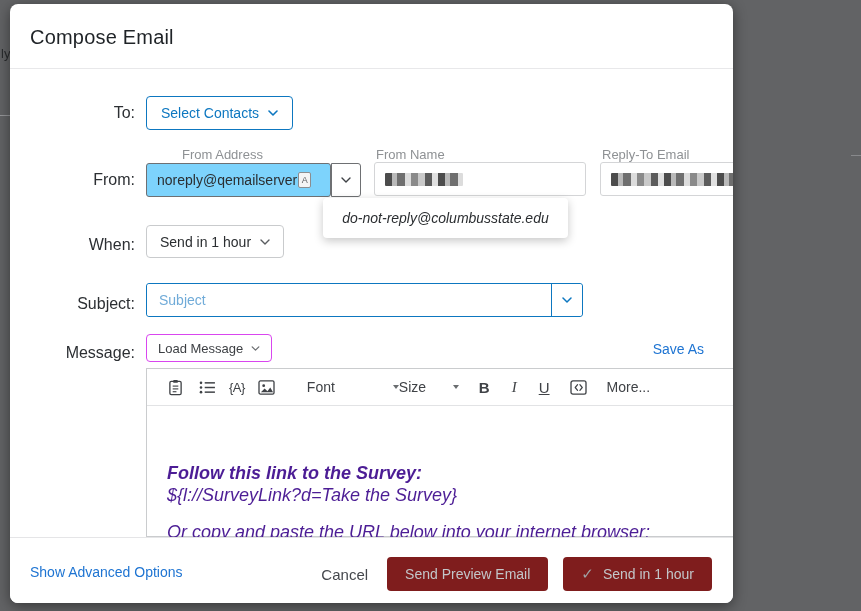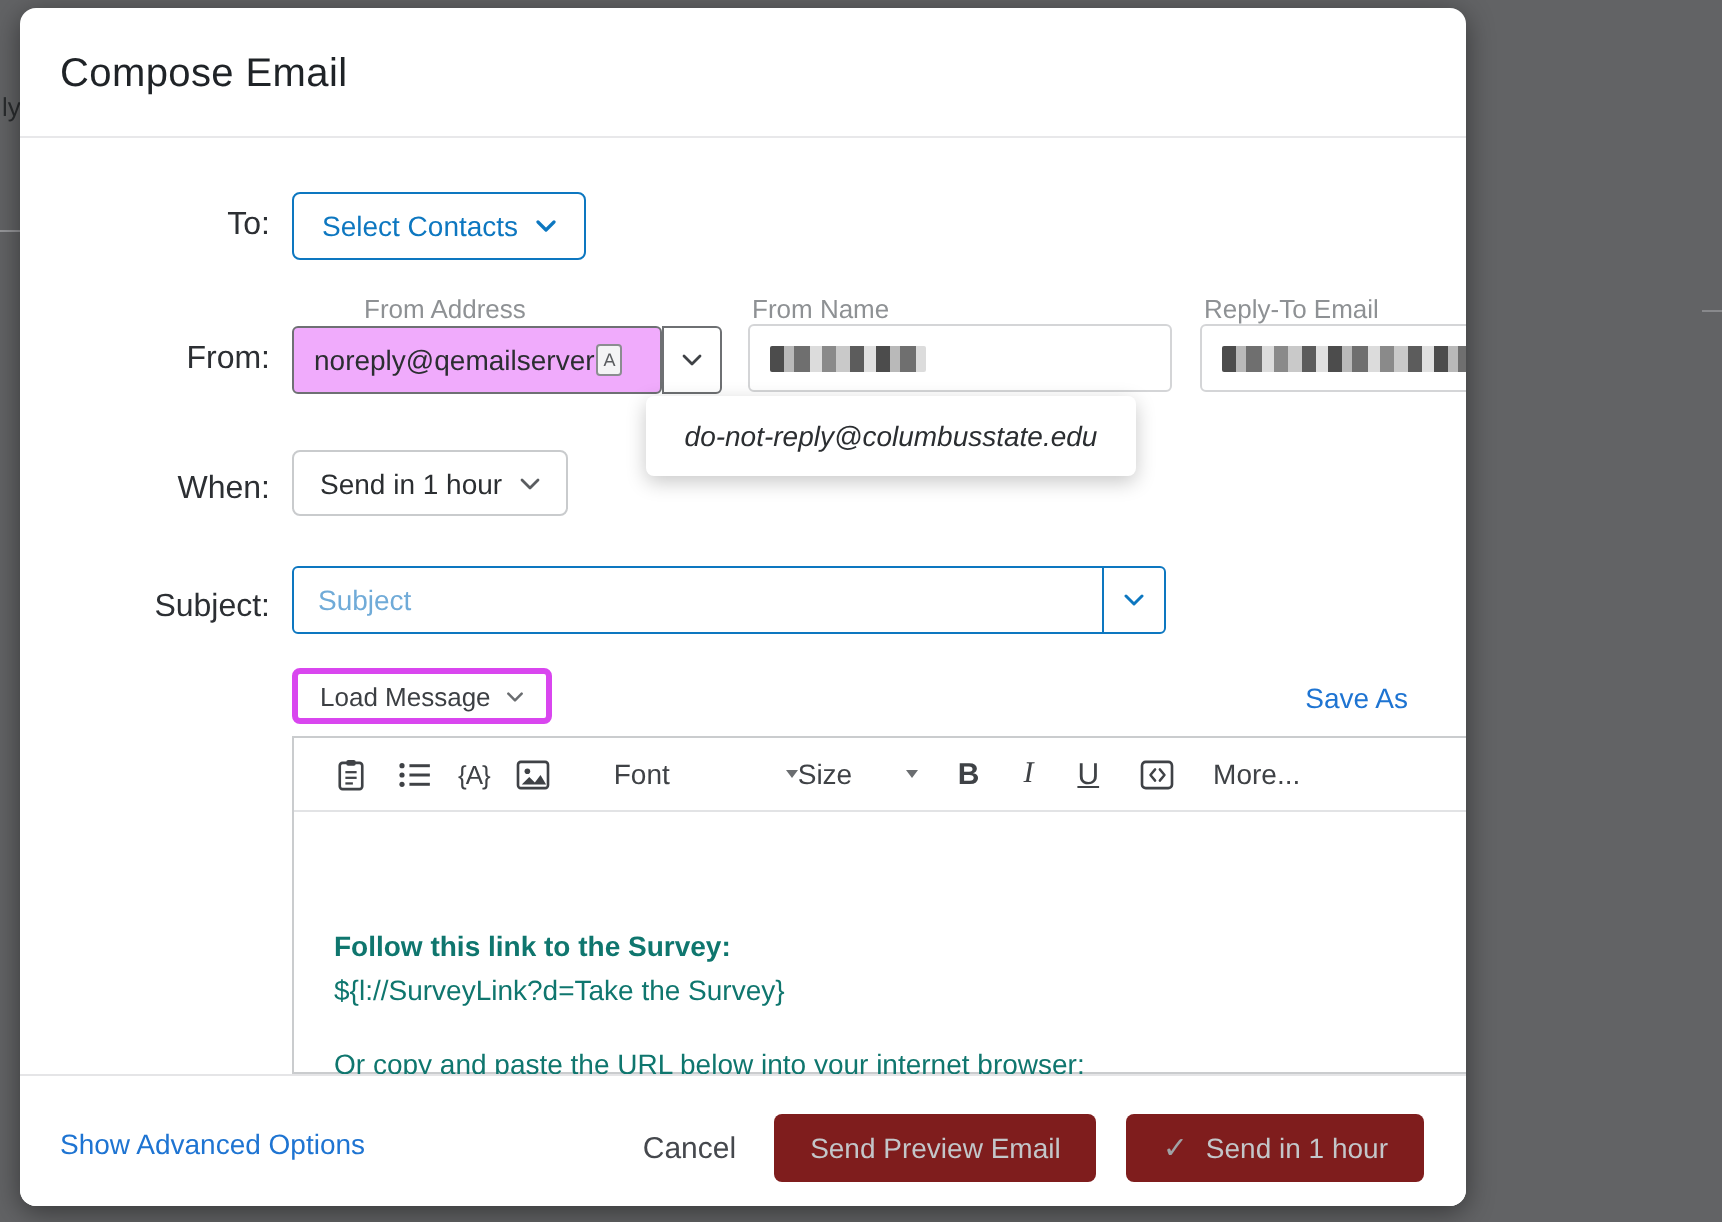--- a/index.html
+++ b/index.html
@@ -24,21 +24,21 @@
       font-size:14px; font-weight:500; display:flex; align-items:center; gap:9px; cursor:pointer;
       font-family:"Liberation Sans", sans-serif; }
 
   
   .field-label { position:absolute; font-size:13px; color:#8e9194; }
   .lbl-from-address { left:142px; top:143px;margin-left:30px; }
   .lbl-from-name    { left:366px; top:143px; }
   .lbl-reply-to     { left:592px; top:143px; }
   .from-label { top:167px; }
   .from-address-box { position:absolute; left:136px; top:159px; width:185px; height:34px;
-      border:1px solid #6e7073; border-radius:3px; background:#f0abfc; display:flex; align-items:center;
+      border:1px solid #6e7073; border-radius:3px; background:#7dd3fc; display:flex; align-items:center;
       padding:0 6px 0 10px; font-size:14px; color:#2b2e31; white-space:nowrap; overflow:hidden; }
   .piped-ico { display:inline-flex; align-items:center; justify-content:center; flex:0 0 auto;
       width:13px; height:16px; margin-left:1px; border:1px solid #8b8d90; border-radius:2px;
       font-size:9px; color:#5b5d60; background:#f4f4f5; }
   .from-addr-chev-btn { position:absolute; left:321px; top:159px; width:30px; height:34px;
       border:1px solid #6e7073; border-radius:0 3px 3px 0; background:#fff; color:#3f4246;
       display:flex; align-items:center; justify-content:center; cursor:pointer; }
   .input-plain { position:absolute; top:158px; width:212px; height:34px; border:1px solid #d4d5d7;
       border-radius:3px; background:#fff; display:flex; align-items:center; padding:0 10px; }
   .from-name-box { left:364px; }
@@ -65,21 +65,21 @@
   .subject-input { flex:1; border:none; outline:none; padding:0 12px; font-size:14px; color:#2b2e31;
       font-family:"Liberation Sans", sans-serif; border-radius:3px 0 0 3px; }
   .subject-input::placeholder { color:#70abd8; opacity:1; }
   .subject-divider { width:1px; background:#0d77c0; }
   .subject-chev { width:30px; display:flex; align-items:center; justify-content:center; color:#0d77c0;
       background:#fff; border:none; cursor:pointer; border-radius:0 3px 3px 0; }
 
   
   .message-label { top:340px; }
   .btn-load-message { position:absolute; left:136px; top:330px; height:28px; padding:0 11px; background:#fff;
-      border:3px solid #d946ef; border-radius:4px; font-size:13px; color:#3c3f43; display:flex;
+      border:1px solid #d946ef; border-radius:4px; font-size:13px; color:#3c3f43; display:flex;
       align-items:center; gap:8px; cursor:pointer; font-family:"Liberation Sans", sans-serif; }
   .save-as-link { position:absolute; right:29px; top:337px; font-size:14px; color:#1e74d2;
       text-decoration:none; cursor:pointer; }
 
   
   .editor { position:absolute; left:136px; top:364px; width:667px; height:169px;
       border:1px solid #caccce; background:#fff; }
   .toolbar { height:37px; border-bottom:1px solid #e2e3e5; display:flex; align-items:center;
       padding:0 0 0 18px; color:#3f4246; }
   .tb-ico { display:flex; align-items:center; justify-content:center; width:20px; height:20px;
@@ -87,21 +87,21 @@
   .tb-piped { font-size:13px; font-weight:500; width:auto; letter-spacing:-.5px; }
   .tb-font { margin-left:18px; width:72px; font-size:14px; cursor:pointer; display:flex; align-items:center; }
   .tb-size { width:40px; font-size:14px; cursor:pointer; display:flex; align-items:center; }
   .caret { width:0; height:0; border-left:3.5px solid transparent; border-right:3.5px solid transparent;
       border-top:4px solid #6a6d70; margin-left:14px; }
   .tb-b { font-weight:700; font-size:15px; margin-left:20px; cursor:pointer; }
   .tb-i { font-style:italic; font-size:15px; font-family:"Liberation Serif", serif; margin-left:22px; cursor:pointer; }
   .tb-u { text-decoration:underline; font-size:15px; margin-left:22px; cursor:pointer; }
   .tb-src { margin-left:20px; cursor:pointer; display:flex; align-items:center; }
   .tb-more { margin-left:20px; font-size:14px; cursor:pointer; }
-  .editor-body { padding:56px 20px 0 20px; font-size:14px; color:#0f766e; line-height:22px; cursor:text; height:131px; overflow:hidden; }
+  .editor-body { padding:56px 20px 0 20px; font-size:18px; color:#4c1d95; line-height:22px; cursor:text; height:131px; overflow:hidden;font-style:italic; }
   .body-bold { font-weight:700; }
   .body-gap { height:15px; }
 
   
   .footer { position:absolute; left:0; right:0; top:533px; bottom:0; border-top:1px solid #e5e5e7; background:#fff; }
   .adv-link { position:absolute; left:20px; top:26px; font-size:14px; color:#1e74d2; text-decoration:none; cursor:pointer; }
   .footer-right { position:absolute; right:21px; top:19px; display:flex; align-items:center; gap:15px; }
   .btn-cancel { border:none; background:transparent; font-size:15px; color:#45484d; cursor:pointer;
       margin-right:4px; font-family:"Liberation Sans", sans-serif; }
   .btn-disabled { height:34px; padding:16px 18px; background:#7f1d1d; border:none; border-radius:4px;
@@ -178,20 +178,21 @@
       <div class="subject-divider"></div>
       <button class="subject-chev">
         <span>
           <svg viewBox="0 0 10 6" width="10" height="6">
               <path d="M1 1l4 4 4-4" fill="none" stroke="#0d77c0" stroke-width="1.5" stroke-linecap="round" stroke-linejoin="round"></path>
             </svg>
         </span>
       </button>
     </div>
 
+    <div class="row-label message-label">Message:</div>
     <button class="btn-load-message">
       <span>Load Message</span>
       <span>
         <svg viewBox="0 0 10 6" width="9" height="5">
             <path d="M1 1l4 4 4-4" fill="none" stroke="#6a6d70" stroke-width="1.5" stroke-linecap="round" stroke-linejoin="round"></path>
           </svg>
       </span>
     </button>
     <a class="save-as-link">Save As</a>
 

